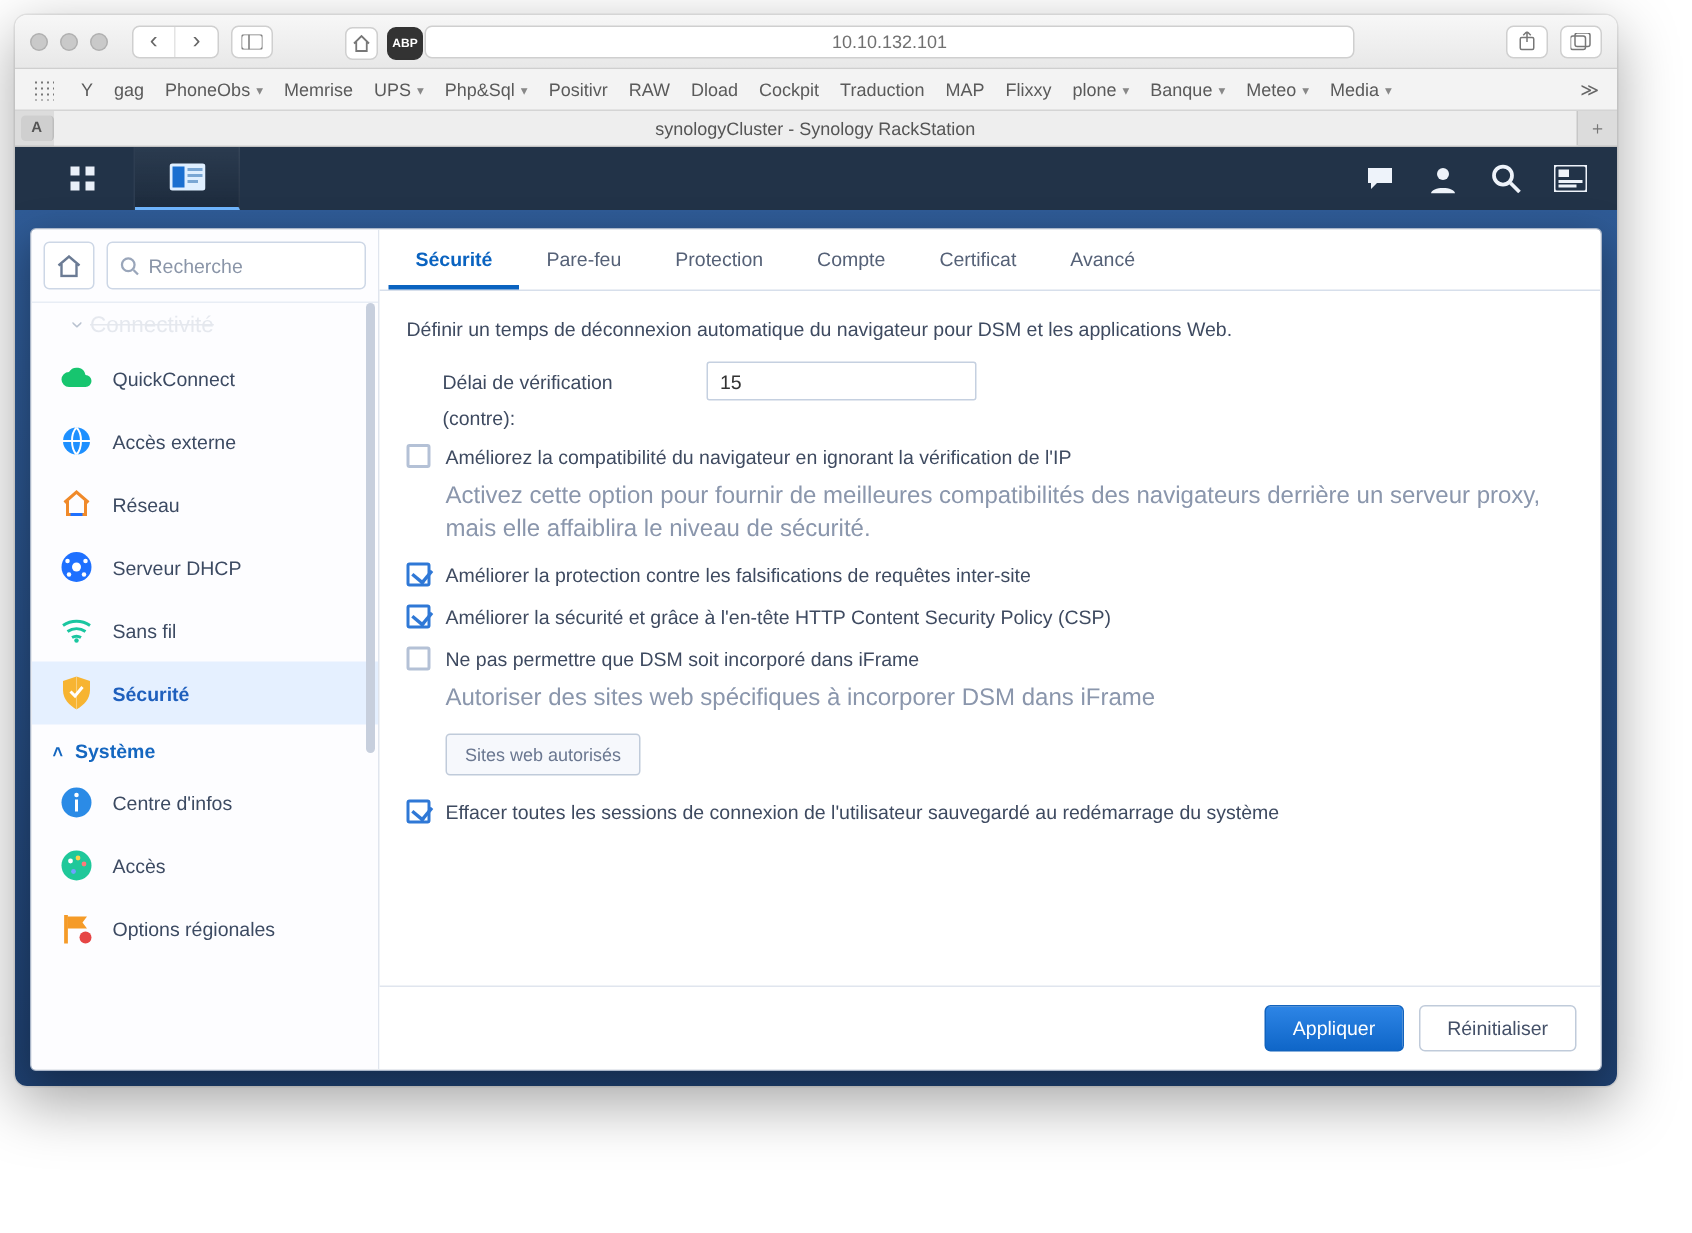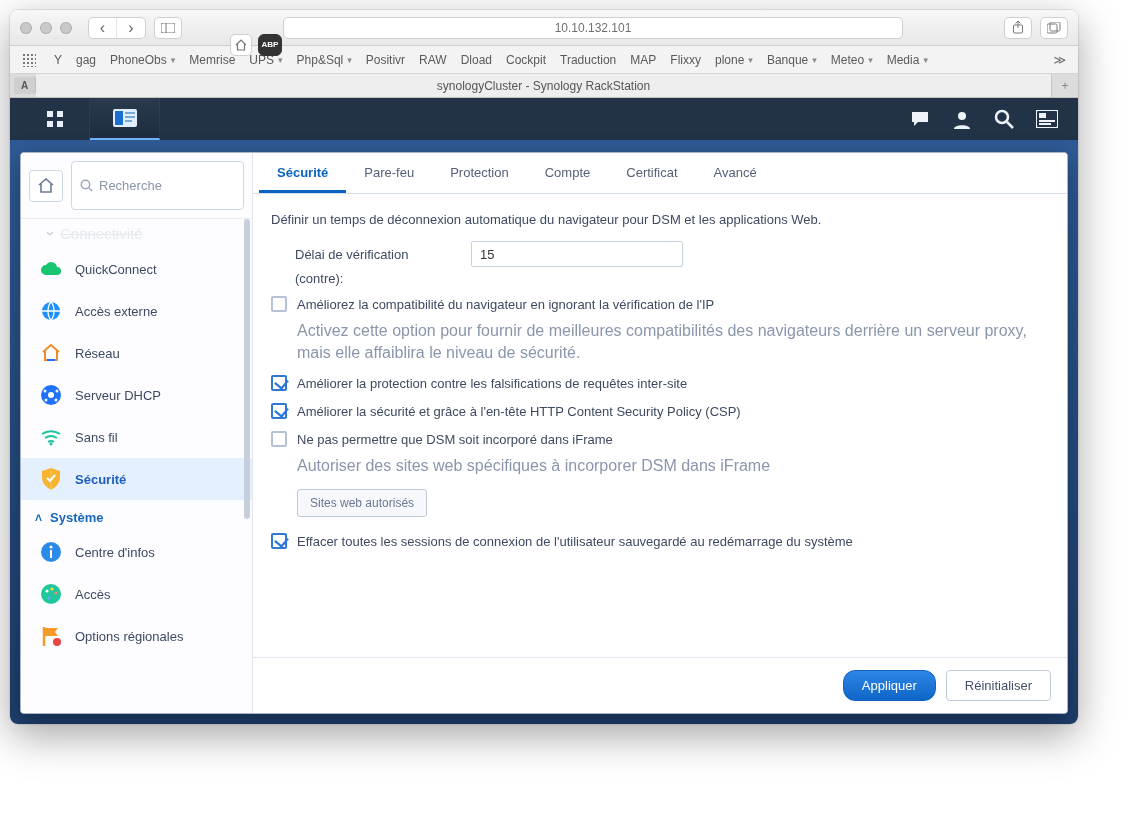--- a/index.html
+++ b/index.html
@@ -46,21 +46,21 @@
     height:22px; width:28px; display:flex; align-items:center; justify-content:center;
     color:#666; font-size:12px;
   }
   .addr-area { flex:1; display:flex; justify-content:center;}
   .addr-bar {
     flex:1; max-width:620px; height:22px; border:1px solid #cfcfcf; border-radius:5px;
     background:#fff; display:flex; align-items:center; justify-content:center;
     color:#707070; font-size:12px; position:relative;
   }
   .addr-bar .adp {
-    position:absolute; left:-54px; top:16px; display:flex; gap:6px;
+    position:absolute; left:-54px; top:0; display:flex; gap:6px;
   }
   .adp span{
     width:22px;height:22px;border:1px solid #cfcfcf;border-radius:5px;background:#fff;
     display:flex;align-items:center;justify-content:center;font-size:11px;color:#666;
   }
   .adp .abp{background:#333;color:#fff;border-color:#333;border-radius:6px;font-size:8px;font-weight:700;width:24px;}
   
   .bookmarks {
     height:28px; background:#f3f3f3; border-bottom:1px solid #d4d4d4;
     display:flex; align-items:center; gap:14px; padding:0 12px; color:#5a5a5a; font-size:12px;
@@ -128,21 +128,21 @@
   .sidebar{
     width:232px; border-right:1px solid #e0e5ee; display:flex; flex-direction:column;
     background:#fdfdff;
   }
   .sb-top{display:flex; align-items:center; gap:8px; padding:8px; border-bottom:1px solid #e8edf5;}
   .sb-home{
     width:34px;height:32px;border:1px solid #cdd7e6;border-radius:4px;background:#fff;
     display:flex;align-items:center;justify-content:center;color:#6b7b94;font-size:15px;
   }
   .sb-search{
-    flex:1; height:49px; border:1px solid #cdd7e6; border-radius:4px;
+    flex:1; height:32px; border:1px solid #cdd7e6; border-radius:4px;
     display:flex;align-items:center; gap:6px; padding:0 8px; color:#8a95a8;background:#fff;
   }
   .sb-list{flex:1; overflow:auto; padding:2px 0 10px 0; position:relative;}
   .sb-scrollthumb{position:absolute; right:2px; top:0; width:6px; height:300px; background:#c7cfdd; border-radius:4px;}
   .sb-group-cut{
     color:#b9c2d0; font-size:15px; padding:4px 16px 6px 28px;
     display:flex; align-items:center; gap:6px;
   }
   .sb-group-cut::before{content:"›"; transform:rotate(90deg); color:#b9c2d0;}
   .sb-item{
@@ -165,21 +165,21 @@
   .tabs .tab{
     padding:12px 18px 10px; color:#556177; font-size:13px; border-bottom:3px solid transparent;
     cursor:pointer;
   }
   .tabs .tab.active{color:#0a63c0; font-weight:700; border-bottom-color:#0a63c0;}
   .form-area{flex:1; padding:18px 18px 8px 18px; overflow:auto; color:#3e4a60; font-size:13px;}
   .intro{margin-bottom:14px;}
   .row{display:flex; align-items:center; gap:16px; margin:6px 0 4px 24px;}
   .row label.fl{width:160px; color:#3e4a60;}
   .row input.tx{
-    width:212px; height:26px; border:1px solid #c5d0e0; padding:0 8px; border-radius:2px;
+    width:180px; height:26px; border:1px solid #c5d0e0; padding:0 8px; border-radius:2px;
     font-size:13px; color:#333; background:#fff;
   }
   .ck-row{display:flex; align-items:flex-start; gap:10px; margin:10px 0 0 0;}
   .ck{
     width:16px;height:16px;border:2px solid #2f78d6;border-radius:2px;flex-shrink:0;
     position:relative; background:#fff;
   }
   .ck.unchecked{border-color:#b4c1d6;}
   .ck.checked::after{
     content:""; position:absolute; left:2px; top:-2px; width:10px; height:12px;
@@ -194,21 +194,21 @@
   }
   .footer{
     border-top:1px solid #e0e5ee; padding:12px 16px;
     display:flex; justify-content:flex-end; gap:10px; background:#fff;
   }
   .btn{
     padding:7px 18px; border-radius:4px; font-size:13px; border:1px solid #c0cbda;
     background:#fff; color:#445068; cursor:pointer;
   }
   .btn.primary{background:#1672d4; border-color:#1163be; color:#fff;}
-  .btn.primary{background:linear-gradient(#2d85e6,#0f66c8);border-radius:12px;}
+  .btn.primary{background:linear-gradient(#2d85e6,#0f66c8);}
   
   svg{display:block;}
 </style>
 </head>
 <body>
 
 <div class="browser-window">
 
   <div class="titlebar">
     <div class="traffic-lights">

